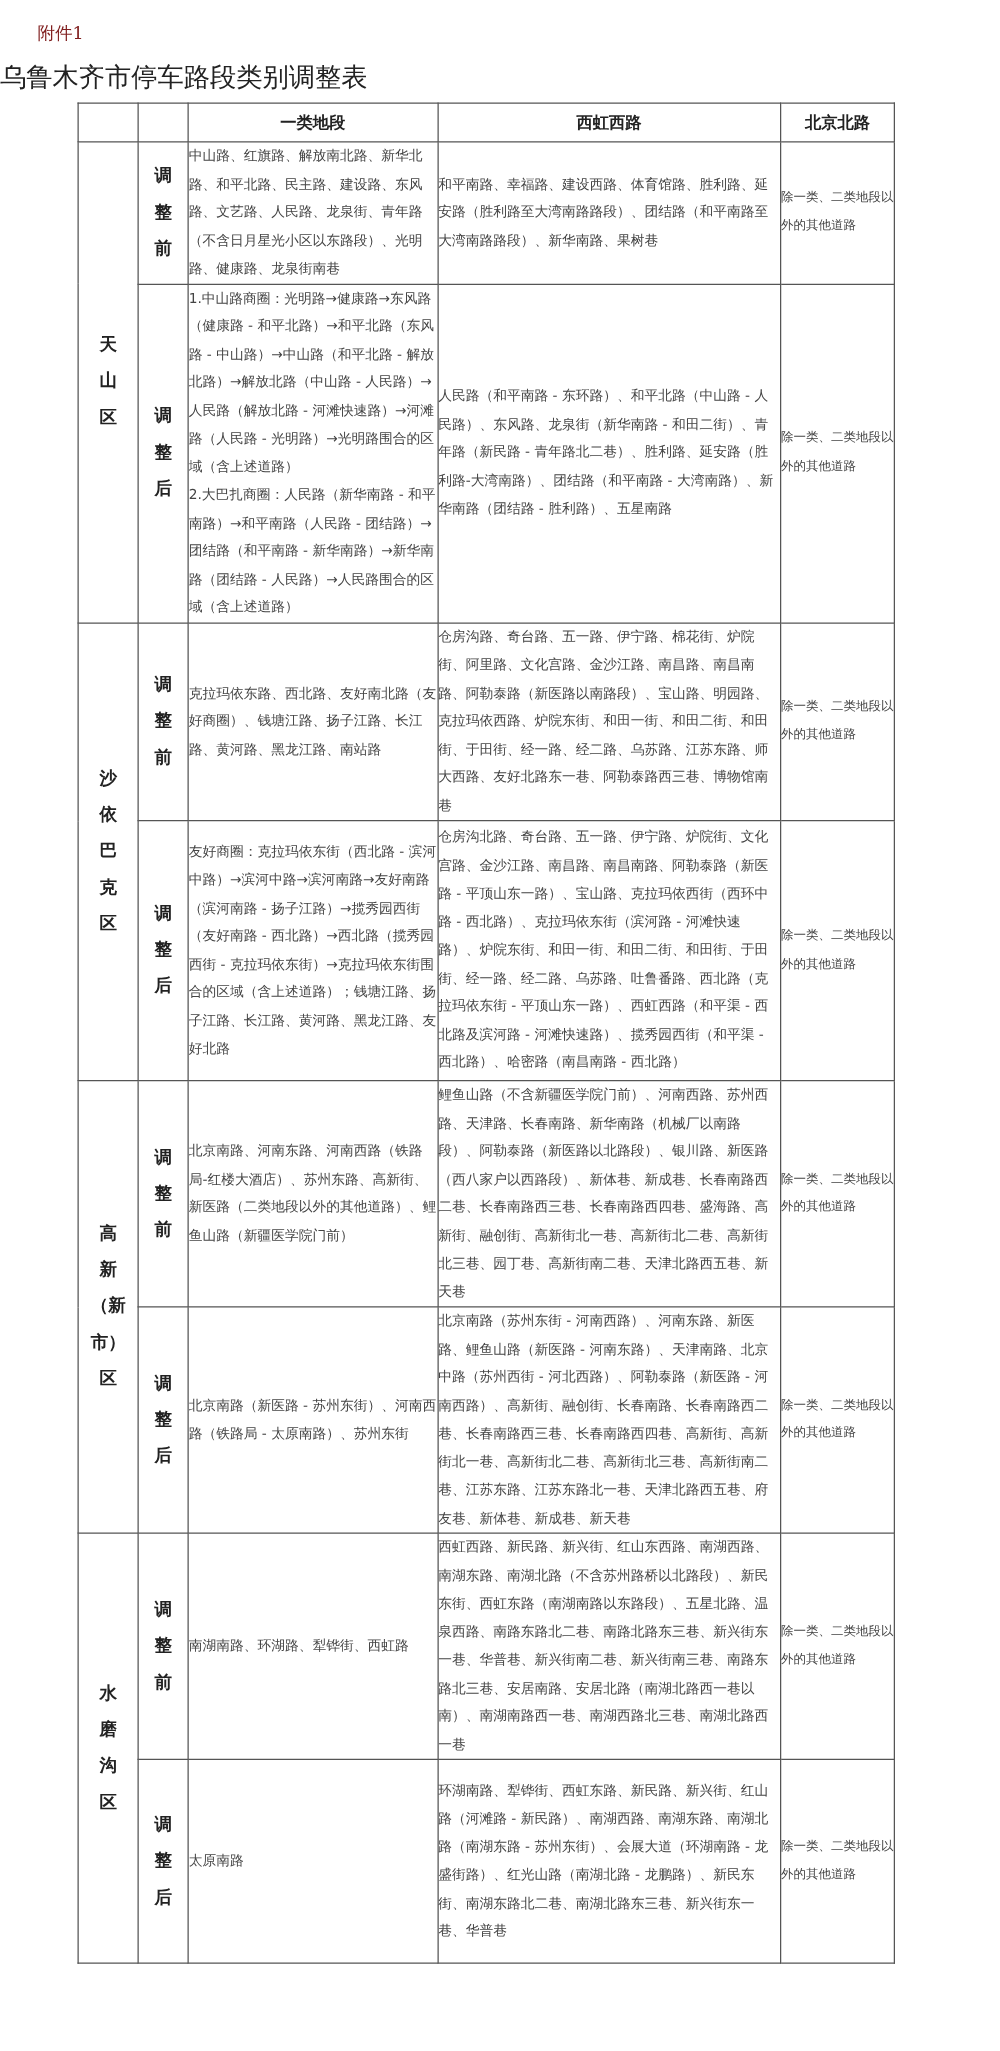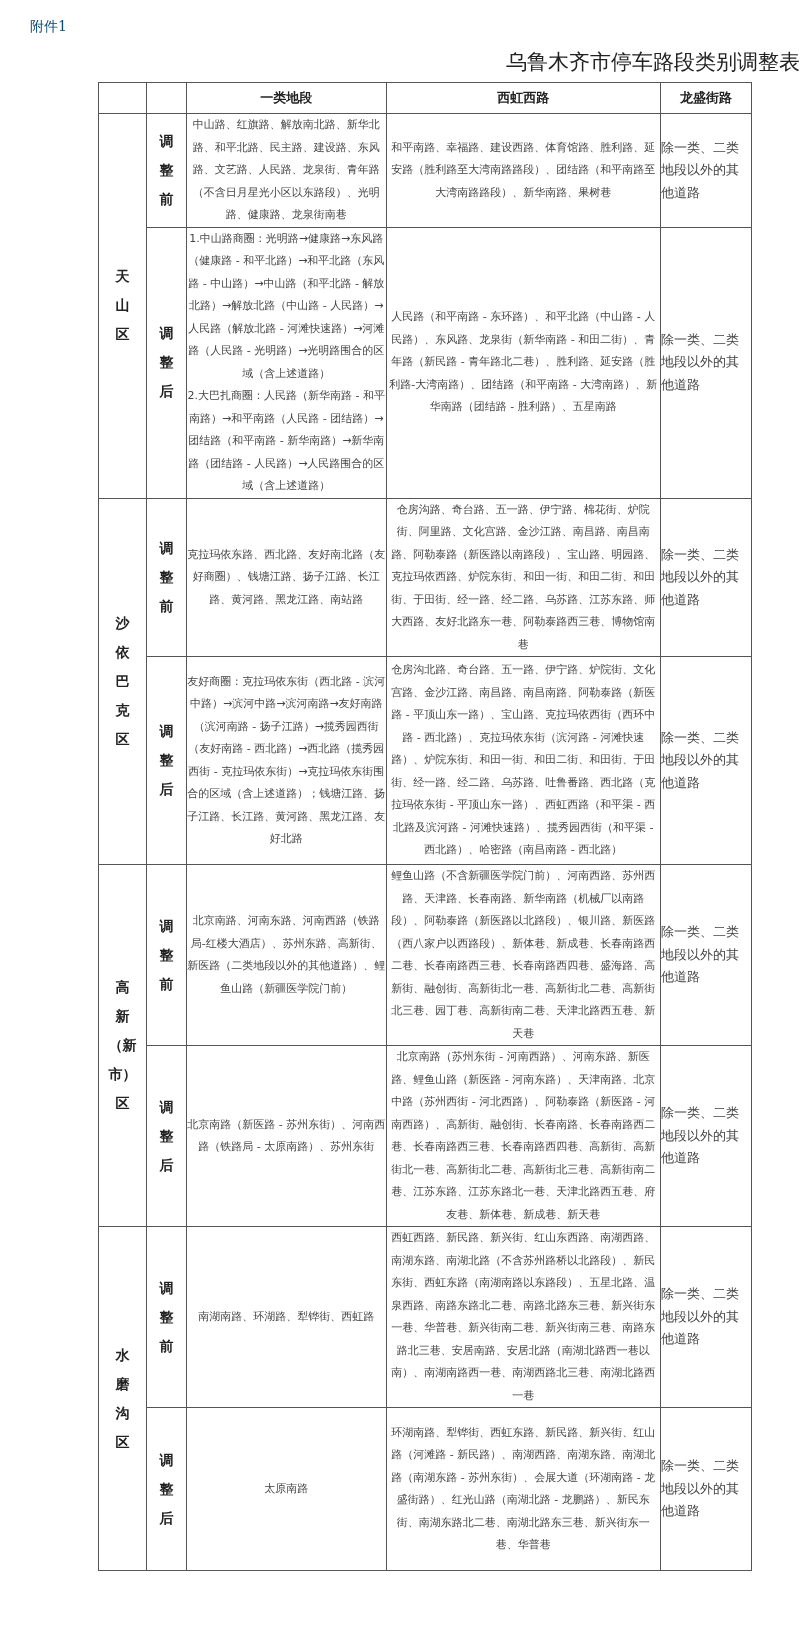--- a/index.html
+++ b/index.html
@@ -4,32 +4,31 @@
 <style>
   html, body { margin: 0; padding: 0; background: #ffffff; }
   body {
     width: 800px; height: 1641px; position: relative; overflow: hidden;
     font-family: "DejaVu Sans", "Liberation Sans", sans-serif;
     color: #333333;
   }
   .annex {
     position: absolute; left: 30px; top: 18px;
     font-family: "DejaVu Serif", "Liberation Serif", serif;
-    font-size: 14px; color: #0c4a6e;
+    font-size: 14px; color: #7f1d1d;
   }
   .title {
-    position: absolute; left: 0; width: 800px; top: 48px; text-align: right;
+    position: absolute; left: 0; width: 800px; top: 48px; text-align: left;
     font-size: 21px; color: #222; letter-spacing: 0px;
   }
   table.grid {
     position: absolute; left: 62px; top: 82px;
     width: 654px;
     border-collapse: collapse;
     table-layout: fixed;
-    margin-left: 36px;
   }
   table.grid td, table.grid th {
     border: 1px solid #555;
     padding: 0;
     vertical-align: middle;
   }
   th.hdr {
     height: 30px; font-size: 13px; font-weight: bold; color: #222;
     text-align: center;
   }
@@ -39,24 +38,24 @@
   }
   td.district span { display: block; }
   td.phase {
     text-align: center; font-weight: bold; font-size: 14px; color: #222;
     line-height: 29px;
   }
   td.phase span { display: block; }
   td.txt {
     font-size: 11px; line-height: 22.5px; color: #444;
     padding: 2px 5px 2px 5px;
-    text-align: center;
+    text-align: left;
   }
   td.txt3 {
-    font-size: 13px; line-height: 22.5px; color: #444;
+    font-size: 10px; line-height: 22.5px; color: #444;
     padding: 2px 4px;
   }
 </style>
 </head>
 <body>
 
 <div class="annex">附件1</div>
 <div class="title">乌鲁木齐市停车路段类别调整表</div>
 
 <table class="grid">
@@ -66,21 +65,21 @@
     <col style="width:195px">
     <col style="width:268px">
     <col style="width:89px">
   </colgroup>
   <thead>
     <tr>
       <th class="hdr"></th>
       <th class="hdr"></th>
       <th class="hdr">一类地段</th>
       <th class="hdr">西虹西路</th>
-      <th class="hdr">龙盛街路</th>
+      <th class="hdr">北京北路</th>
     </tr>
   </thead>
   <tbody id="tbody">
   <tr class="r-before" style="height: 108px;">
     <td class="district" rowspan="2">
           <span>天</span>
           <span>山</span>
           <span>区</span>
         </td>
     <td class="phase">

